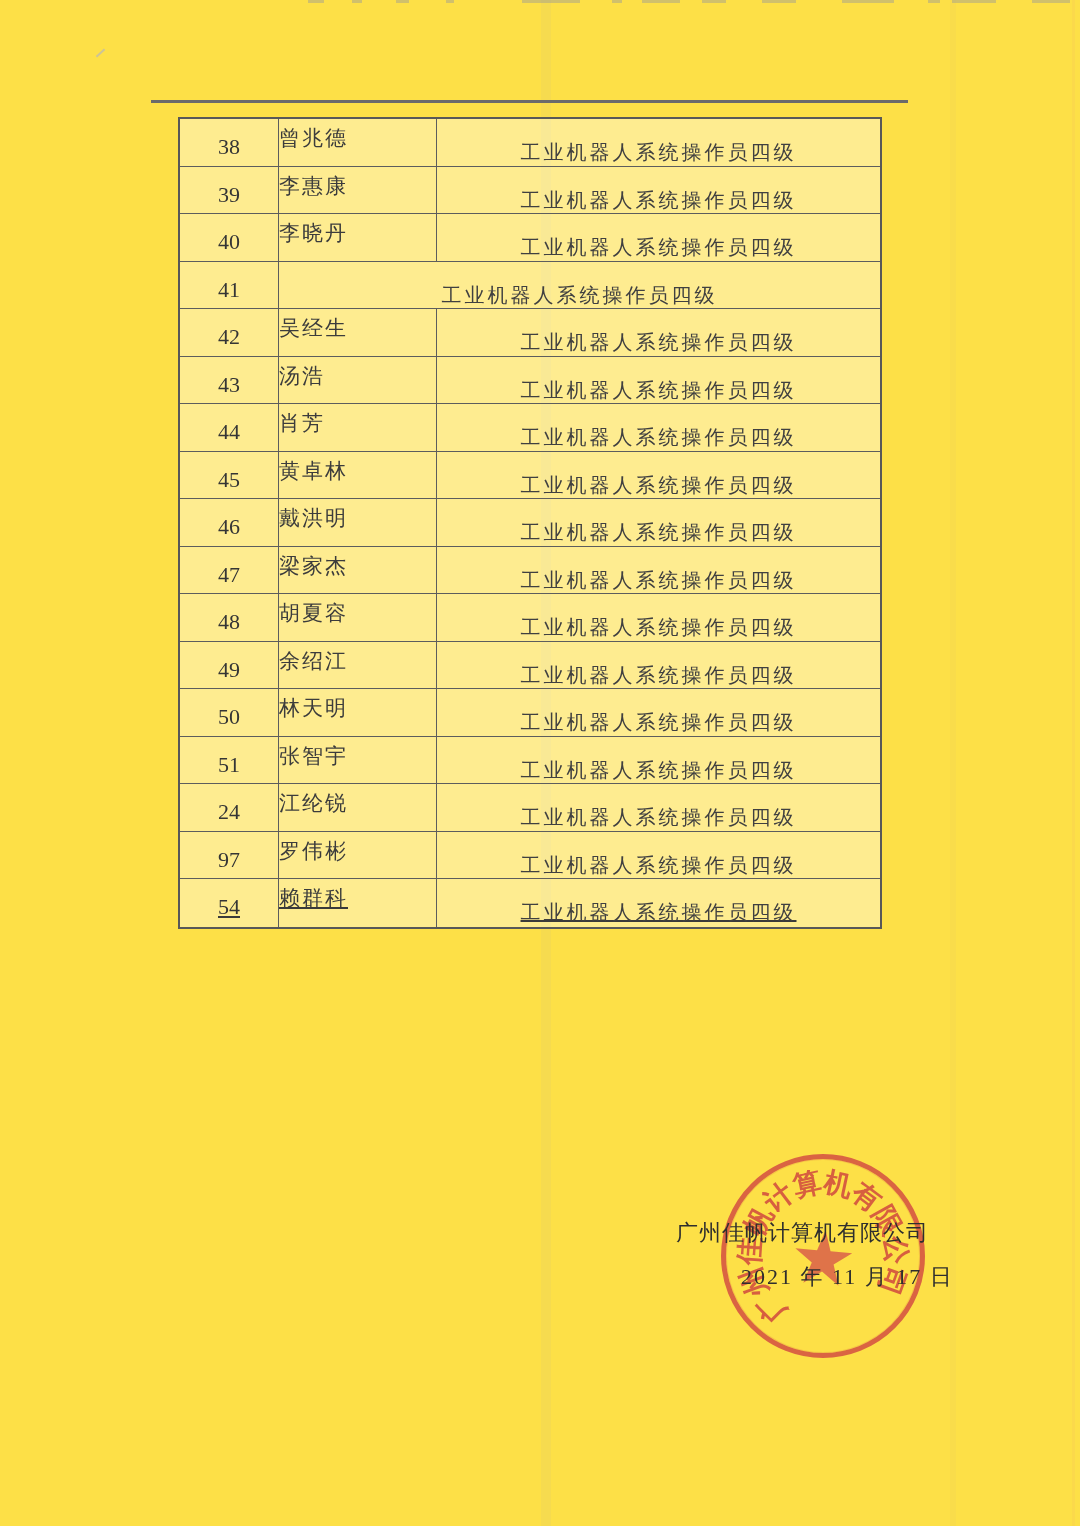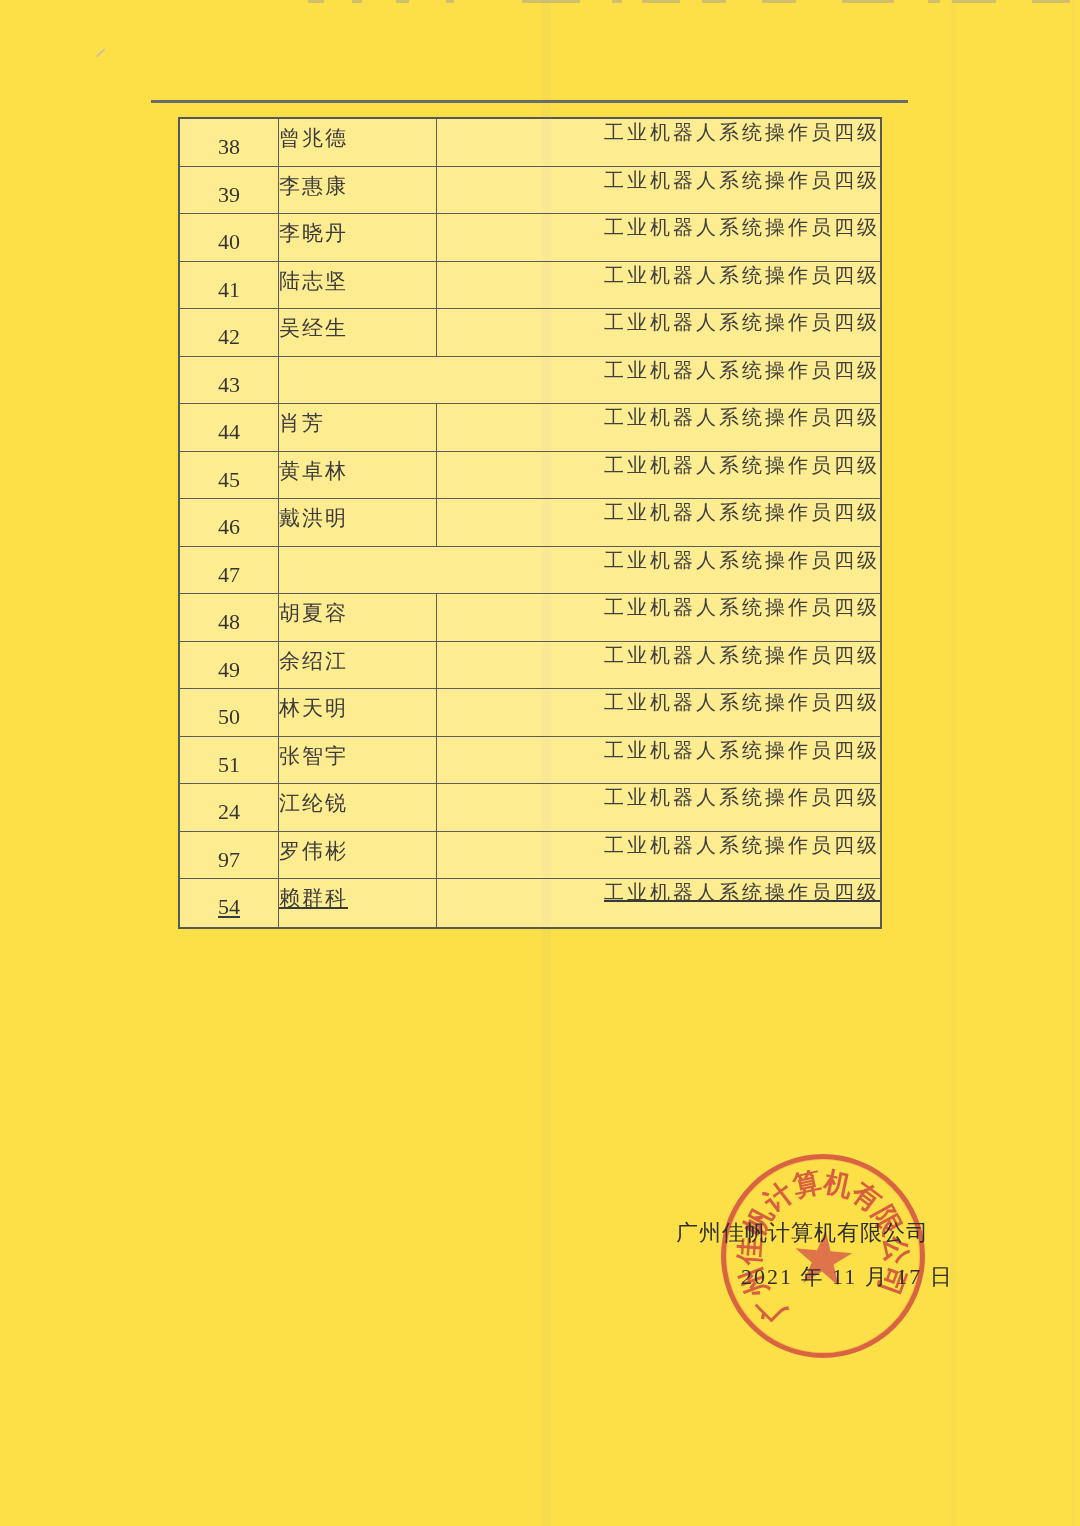--- a/index.html
+++ b/index.html
@@ -41,21 +41,21 @@
     width:99px; border-right:1px solid #5d5d5d;
     text-align:center; padding-top:17px;
     font-size:22px; line-height:1; color:#353535;
   }
   .c-name {
     width:158px; border-right:1px solid #5d5d5d;
     padding-top:9px;
     font-size:21px; line-height:1; letter-spacing:2px; color:#3c3c3c;
   }
   .c-qual {
-    flex:1; text-align:right; padding-top:3px;
+    flex:1; text-align:center; padding-top:23px;
     font-size:20px; line-height:1; letter-spacing:3px; color:#404040;
   }
 
   
   .seal {
     position:absolute; left:721px; top:1154px;
     width:204px; height:204px;
     border-radius:50%;
     border:5px solid rgba(211,78,66,.85);
     box-sizing:border-box;
@@ -124,32 +124,32 @@
     </div>
 
     <div class="row">
       <div class="cell c-no">40</div>
       <div class="cell c-name">李晓丹</div>
       <div class="cell c-qual">工业机器人系统操作员四级</div>
     </div>
 
     <div class="row">
       <div class="cell c-no">41</div>
-      <div class="cell c-name">陆志坚</div>
       <div class="cell c-qual">工业机器人系统操作员四级</div>
     </div>
 
     <div class="row">
       <div class="cell c-no">42</div>
       <div class="cell c-name">吴经生</div>
       <div class="cell c-qual">工业机器人系统操作员四级</div>
     </div>
 
     <div class="row">
       <div class="cell c-no">43</div>
+      <div class="cell c-name">汤浩</div>
       <div class="cell c-qual">工业机器人系统操作员四级</div>
     </div>
 
     <div class="row">
       <div class="cell c-no">44</div>
       <div class="cell c-name">肖芳</div>
       <div class="cell c-qual">工业机器人系统操作员四级</div>
     </div>
 
     <div class="row">
@@ -159,20 +159,21 @@
     </div>
 
     <div class="row">
       <div class="cell c-no">46</div>
       <div class="cell c-name">戴洪明</div>
       <div class="cell c-qual">工业机器人系统操作员四级</div>
     </div>
 
     <div class="row">
       <div class="cell c-no">47</div>
+      <div class="cell c-name">梁家杰</div>
       <div class="cell c-qual">工业机器人系统操作员四级</div>
     </div>
 
     <div class="row">
       <div class="cell c-no">48</div>
       <div class="cell c-name">胡夏容</div>
       <div class="cell c-qual">工业机器人系统操作员四级</div>
     </div>
 
     <div class="row">

